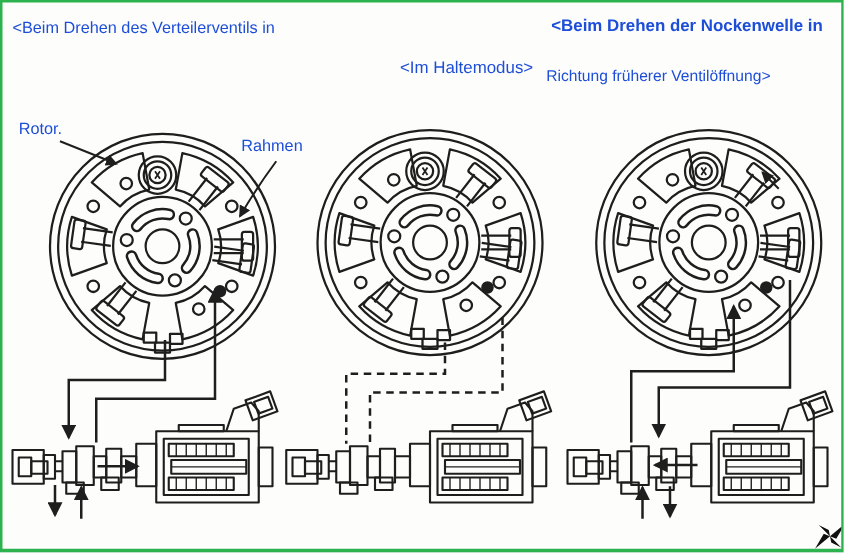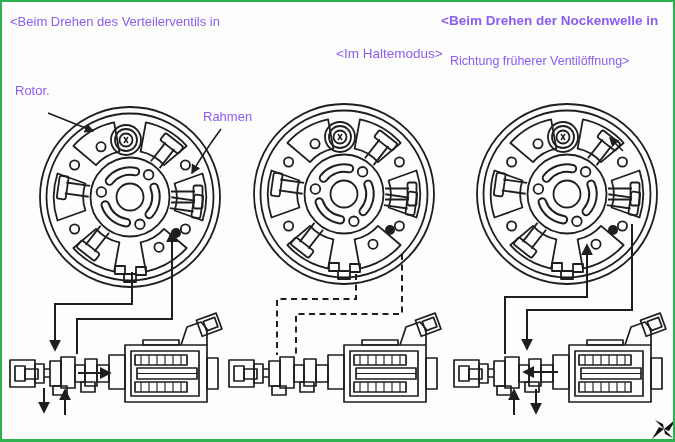--- a/index.html
+++ b/index.html
@@ -10,31 +10,31 @@
   html,body{margin:0;padding:0;background:#e8e8e8;}
   .frame{
     position:relative;
     width:675px;height:442px;
     box-sizing:border-box;
     background:var(--bg);
     border:2px solid var(--green);
     border-bottom-width:3px;
     overflow:hidden;
     font-family:"Liberation Sans", sans-serif;
-    color:#8b5cf6;
+    color:#1d4ed8;
   }
   .art{position:absolute;left:0;top:0;}
   .cap{position:absolute;white-space:nowrap;}
   .cap-left{left:8px;top:8px;font-size:13px;line-height:24.5px;}
-  .cap-mid{left:318px;top:44px;font-size:13.5px;margin-left:16px;}
+  .cap-mid{left:318px;top:44px;font-size:13.5px;}
   .cap-right1{left:439px;top:11px;font-size:13.5px;font-weight:600;text-align:right;}
-  .cap-right2{left:448px;top:52px;font-size:12.5px;}
+  .cap-right2{left:435px;top:52px;font-size:12.5px;}
   .lbl{position:absolute;font-size:13px;white-space:nowrap;}
-  .lbl-rotor{left:13px;top:81px;}
-  .lbl-rahmen{left:191px;top:107px;margin-left:10px;}
+  .lbl-rotor{left:13px;top:93px;}
+  .lbl-rahmen{left:191px;top:107px;}
   .ln{stroke:var(--ink);stroke-width:2;fill:none;}
   .dash{stroke-dasharray:6 4.5;}
   .thin{stroke-width:1.6;}
 </style>
 </head>
 <body>
 
 <div class="frame">
 
   <div class="cap cap-left">

